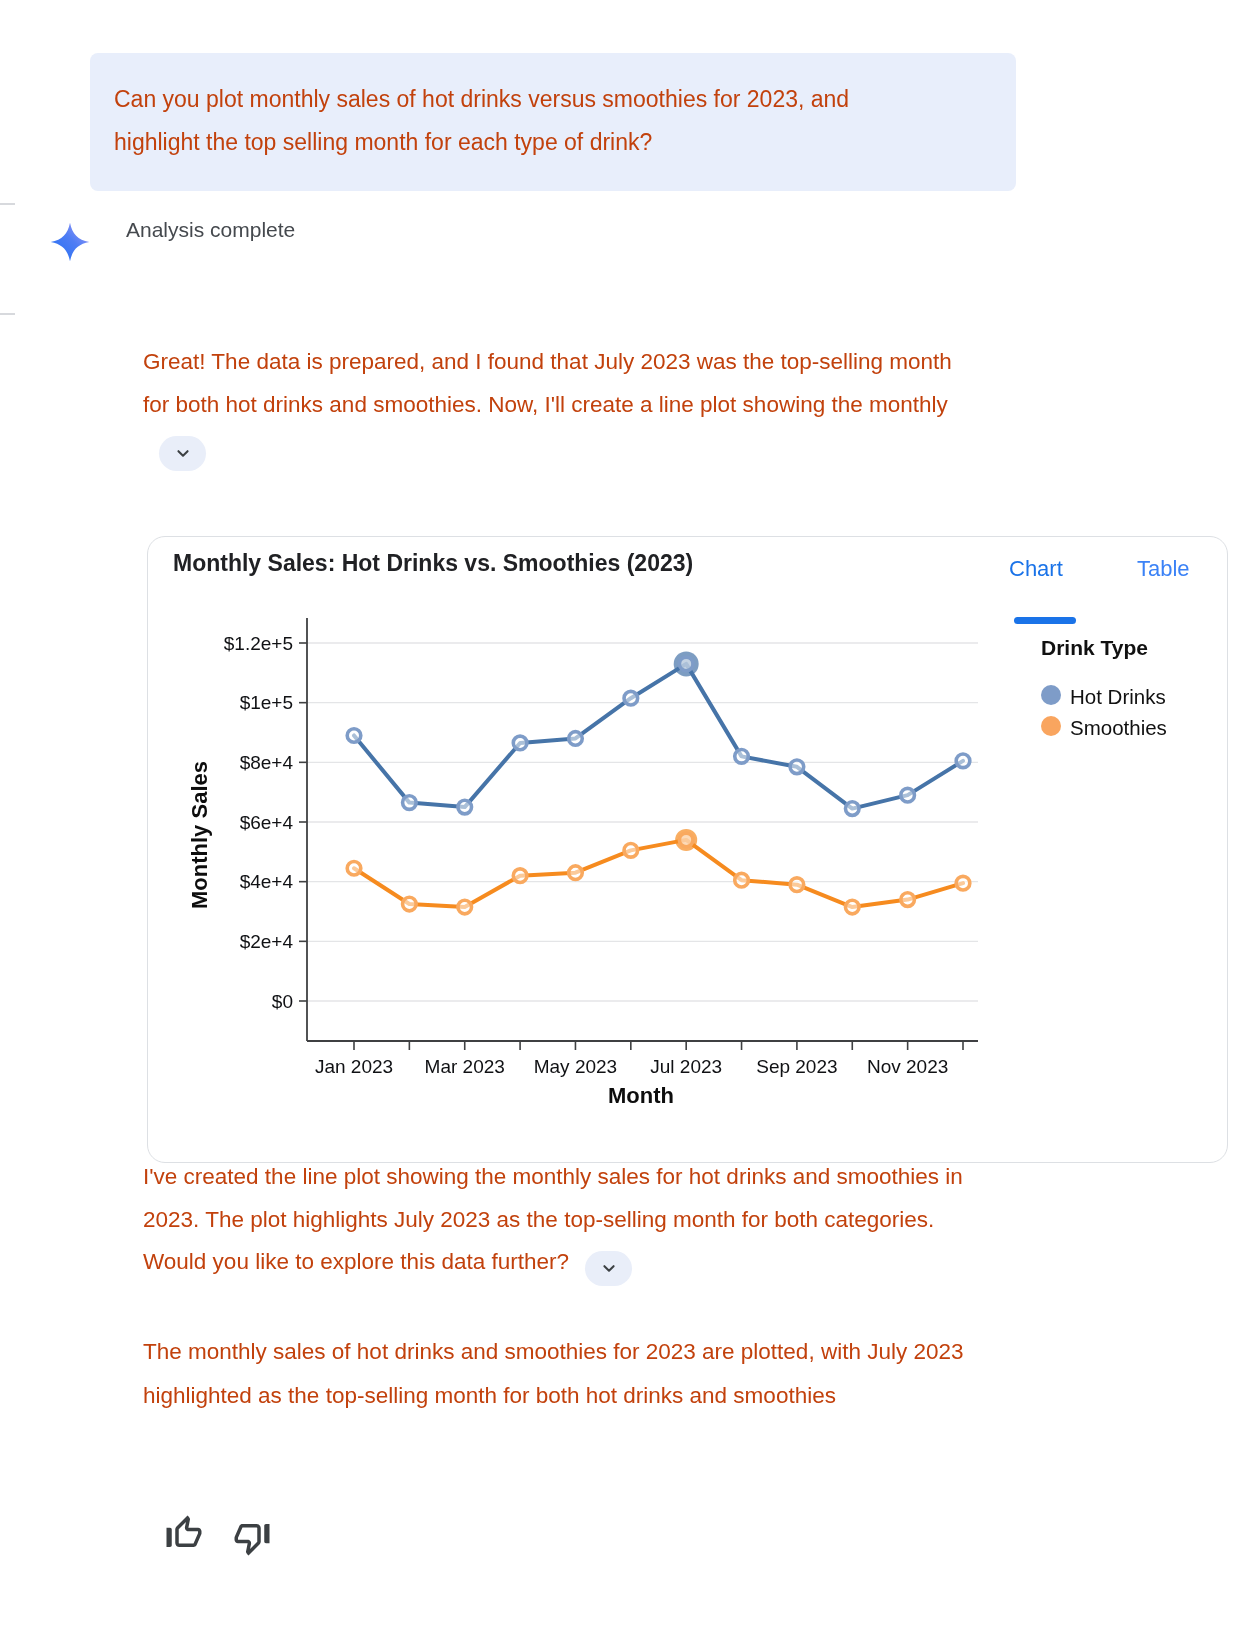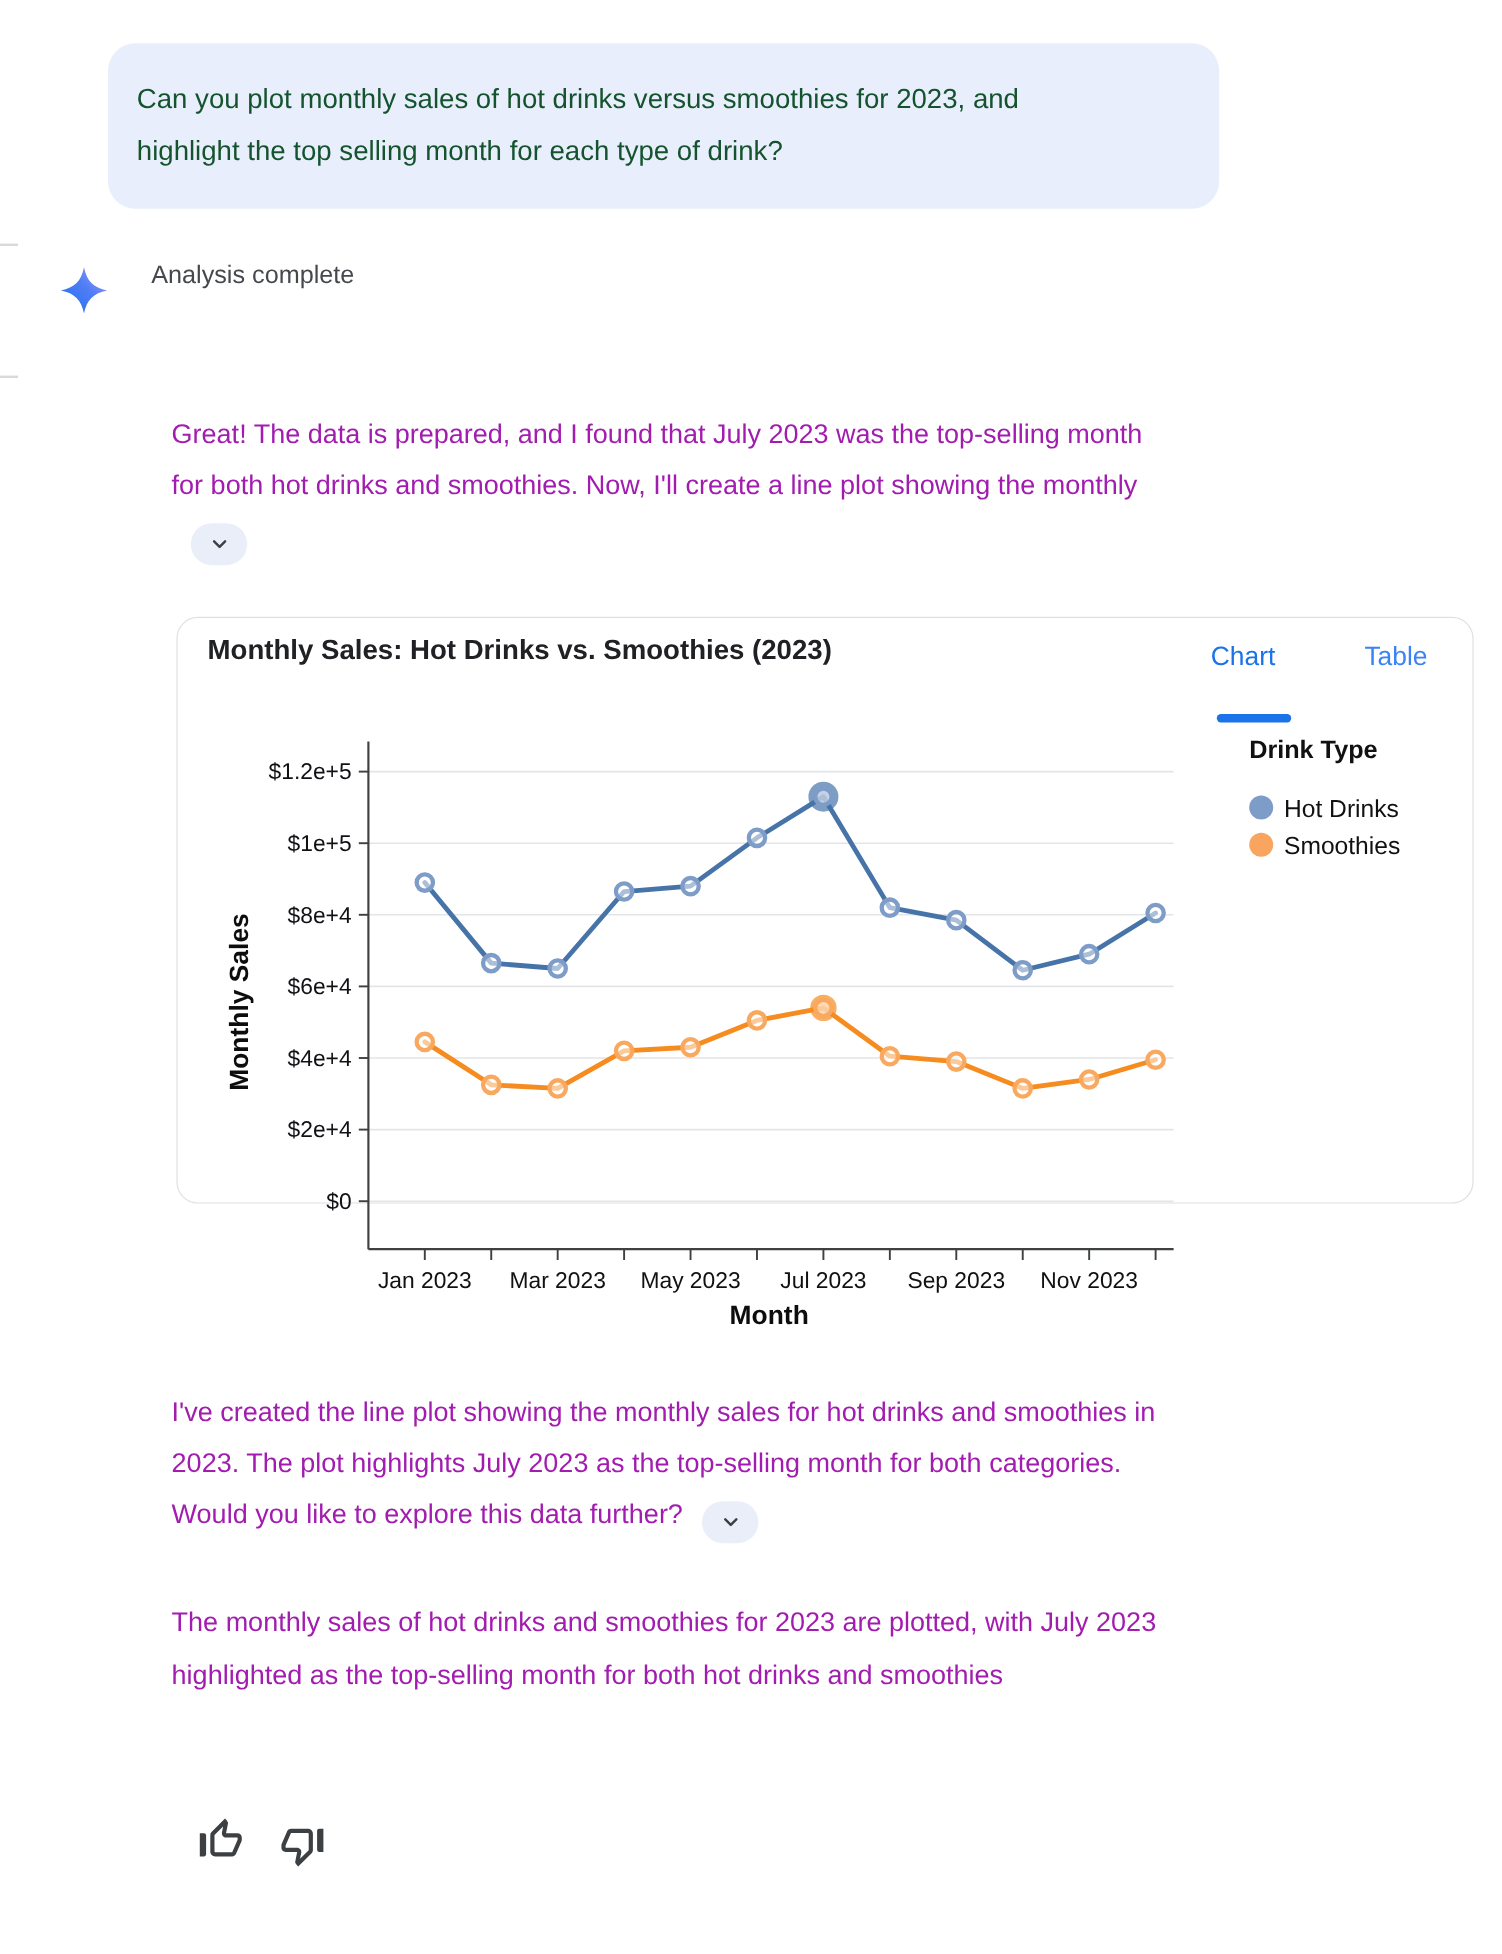--- a/index.html
+++ b/index.html
@@ -1,27 +1,27 @@
 <!DOCTYPE html>
 <html><head>
 <meta charset="utf-8">
 <style>
   html,body{margin:0;padding:0;background:#ffffff;}
   .page{position:relative;width:1252px;height:1628px;background:#ffffff;overflow:hidden;
         font-family:"Liberation Sans",sans-serif;color:#1f1f1f;}
-  .user-bubble{position:absolute;left:90px;top:36px;width:874px;background:#e8eefb;
-        border-radius:23px;padding:25px 28px 27px 24px;font-size:23px;line-height:43px;color:#14532d;}
+  .user-bubble{position:absolute;left:90px;top:53px;width:874px;background:#e8eefb;
+        border-radius:8px;padding:25px 28px 27px 24px;font-size:23px;line-height:43px;color:#c2410c;}
   .edge-tick{position:absolute;left:0;width:15px;height:2px;background:#d7d9dd;}
   .status-row{position:absolute;left:48px;top:218px;display:flex;align-items:flex-start;}
   .sparkle{width:44px;height:48px;}
   .status-label{margin-left:34px;font-size:21px;color:#45494e;}
-  .para{position:absolute;left:143px;font-size:22.5px;line-height:42.5px;color:#a21caf;}
+  .para{position:absolute;left:143px;font-size:22.5px;line-height:42.5px;color:#c2410c;}
   .pill{display:inline-flex;align-items:center;justify-content:center;width:47px;height:35px;
         border-radius:18px;background:#e9eef9;margin-left:16px;vertical-align:-10px;cursor:pointer;}
-  .card{position:absolute;left:147px;top:514px;width:1081px;height:489px;border:1px solid #dde0e4;
+  .card{position:absolute;left:147px;top:536px;width:1081px;height:627px;border:1px solid #dde0e4;
         border-radius:18px;background:#fff;box-sizing:border-box;}
   .card-title{position:absolute;left:25px;top:13px;font-size:23px;font-weight:600;color:#202124;}
   .tab{position:absolute;top:19px;font-size:22px;cursor:pointer;}
   .tab-chart{left:861px;color:#1a73e8;}
   .tab-table{left:989px;color:#3b82f6;}
   .tab-underline{position:absolute;left:866px;top:80px;width:62px;height:7px;border-radius:4px;background:#1a73e8;}
   .legend{position:absolute;left:893px;top:99px;}
   .legend-title{font-size:21px;font-weight:bold;color:#111;margin-bottom:25px;}
   .legend-row{display:flex;align-items:flex-start;margin-bottom:7px;}
   .legend-dot{width:20px;height:20px;border-radius:50%;margin-right:9px;}

